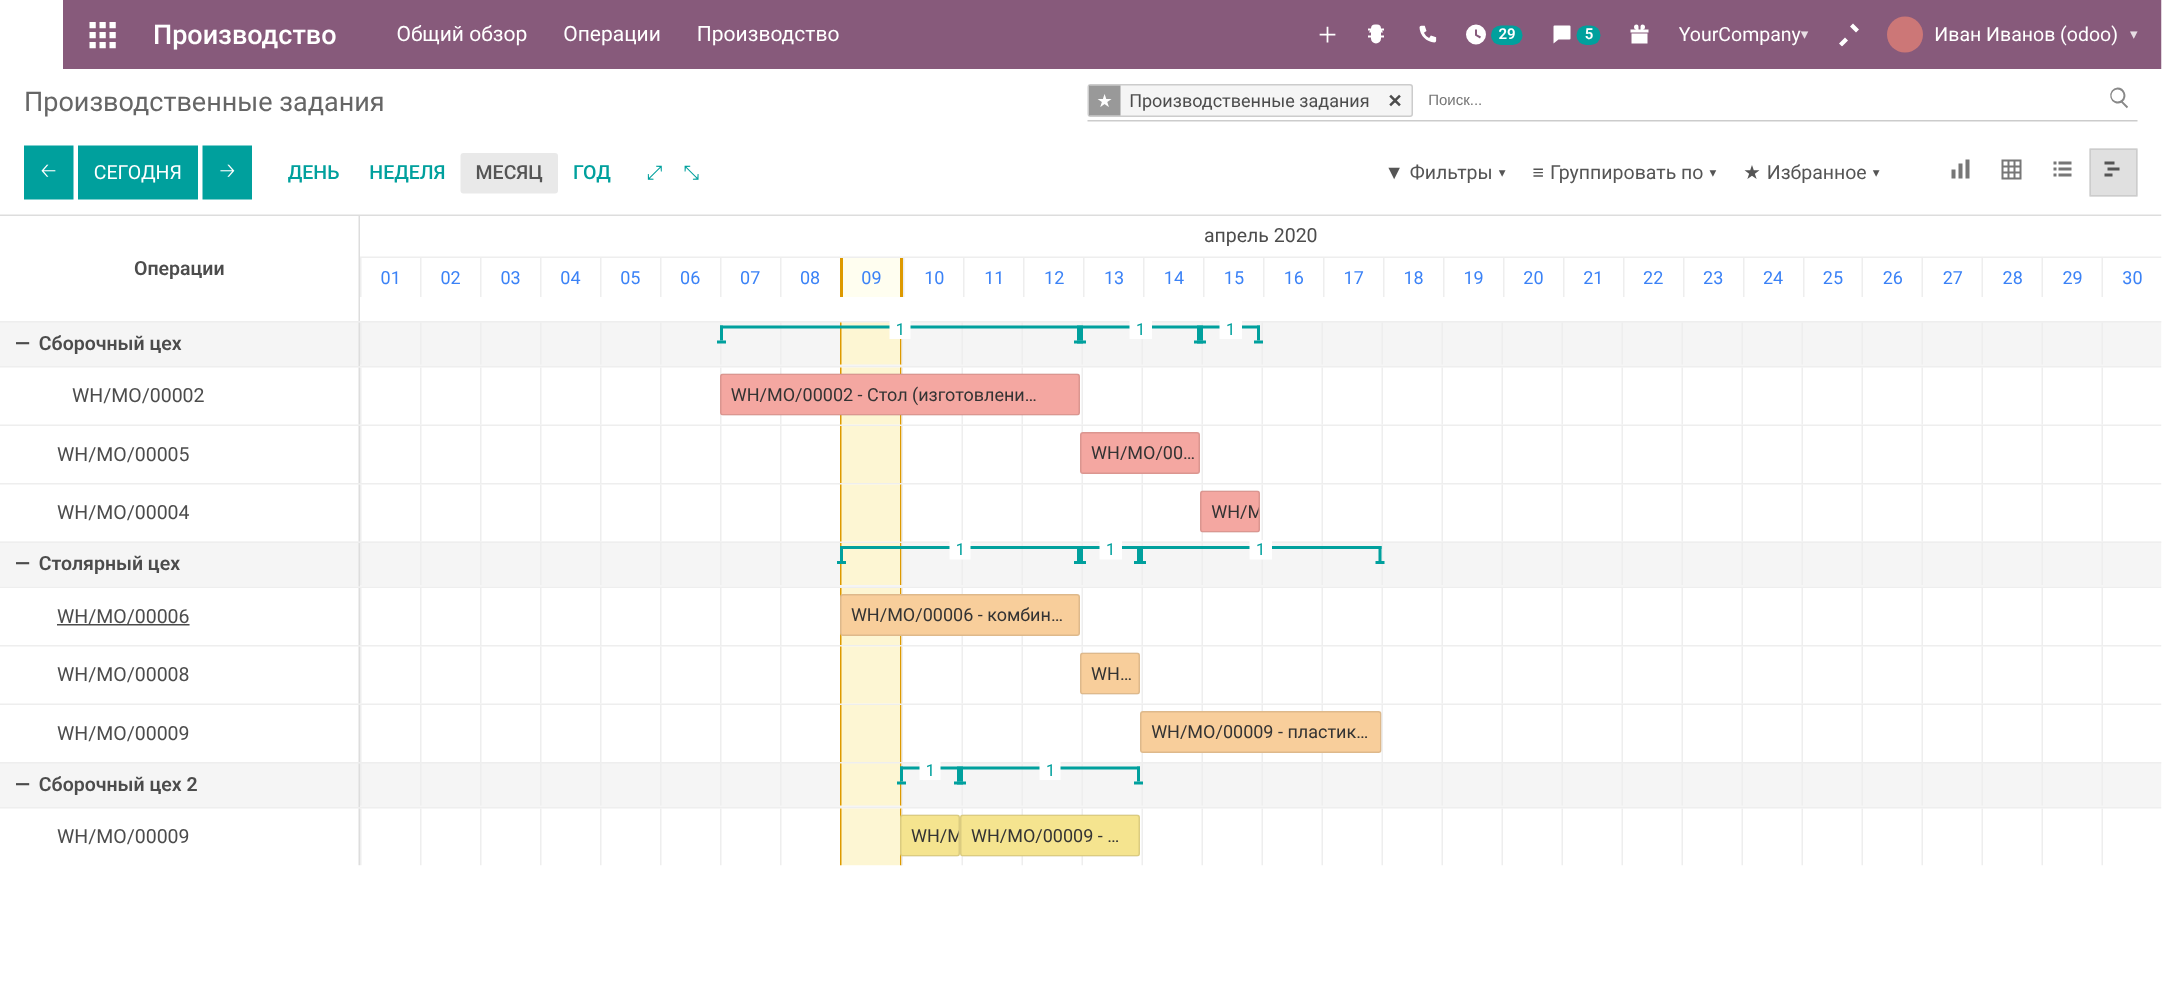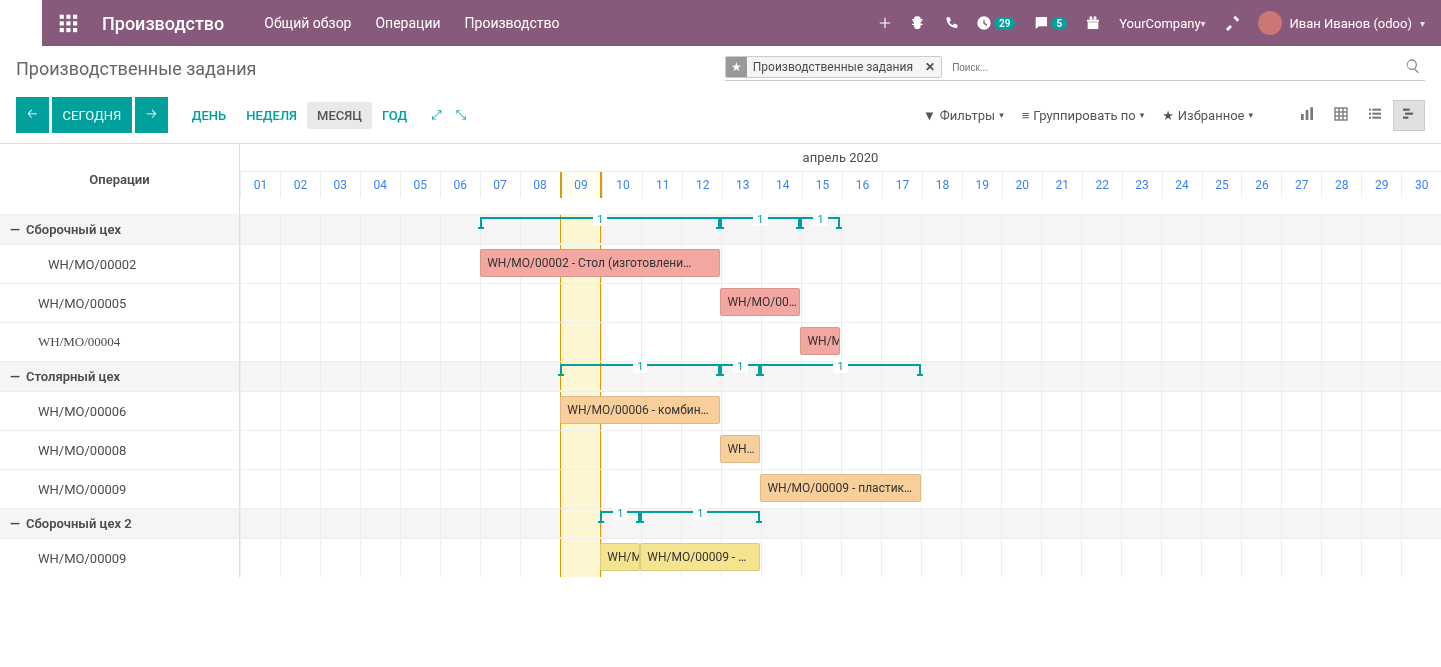--- a/index.html
+++ b/index.html
@@ -366,21 +366,21 @@
           <div class="cell"></div>
           <div class="cell"></div>
           <div class="cell"></div>
           <div class="cell"></div>
           <div class="cell"></div>
           <div class="cell"></div>
           <div class="gbar c-red" style="left: 40%; width: 6.66667%;">WH/MO/00…</div>
         </div>
       </div>
       <div class="gantt-row">
-        <div class="side" style="padding-left: 38px; font-family: Liberation Serif, serif;">WH/MO/00004</div>
+        <div class="side" style="padding-left: 38px;">WH/MO/00004</div>
         <div class="cells">
           <div class="cell"></div>
           <div class="cell"></div>
           <div class="cell"></div>
           <div class="cell"></div>
           <div class="cell"></div>
           <div class="cell"></div>
           <div class="cell"></div>
           <div class="cell"></div>
           <div class="cell today"></div>
@@ -446,21 +446,21 @@
           </div>
           <div class="bracket" style="left: 40%; width: 3.33333%;">
             <span class="n">1</span>
           </div>
           <div class="bracket" style="left: 43.3333%; width: 13.3333%;">
             <span class="n">1</span>
           </div>
         </div>
       </div>
       <div class="gantt-row">
-        <div class="side" style="padding-left: 38px;">WH/MO/00006</div>
+        <div class="side" style="padding-left: 38px; text-decoration: underline;">WH/MO/00006</div>
         <div class="cells">
           <div class="cell"></div>
           <div class="cell"></div>
           <div class="cell"></div>
           <div class="cell"></div>
           <div class="cell"></div>
           <div class="cell"></div>
           <div class="cell"></div>
           <div class="cell"></div>
           <div class="cell today"></div>

